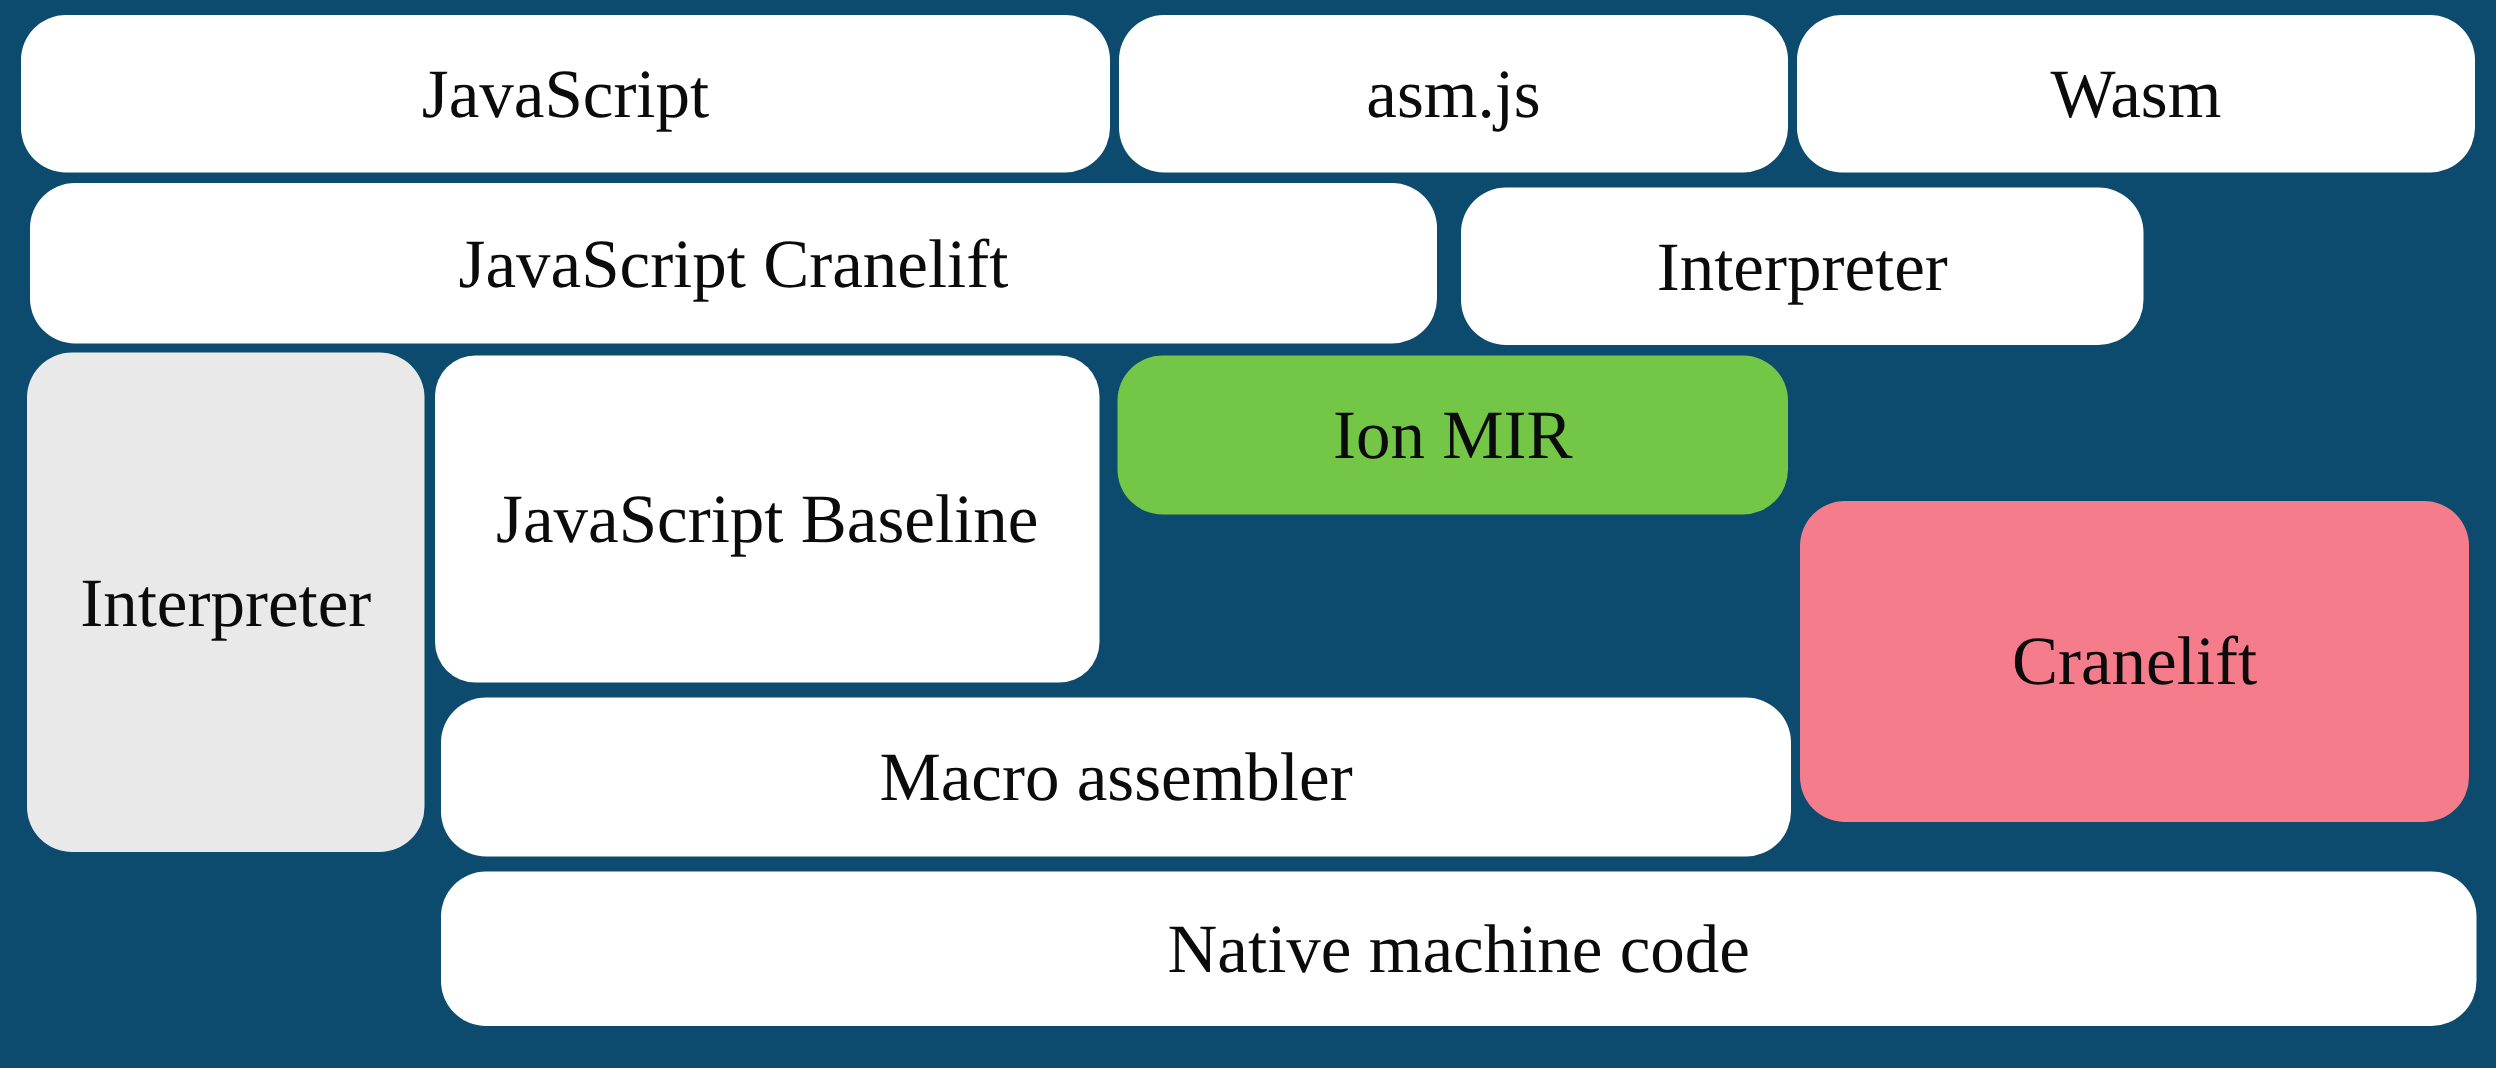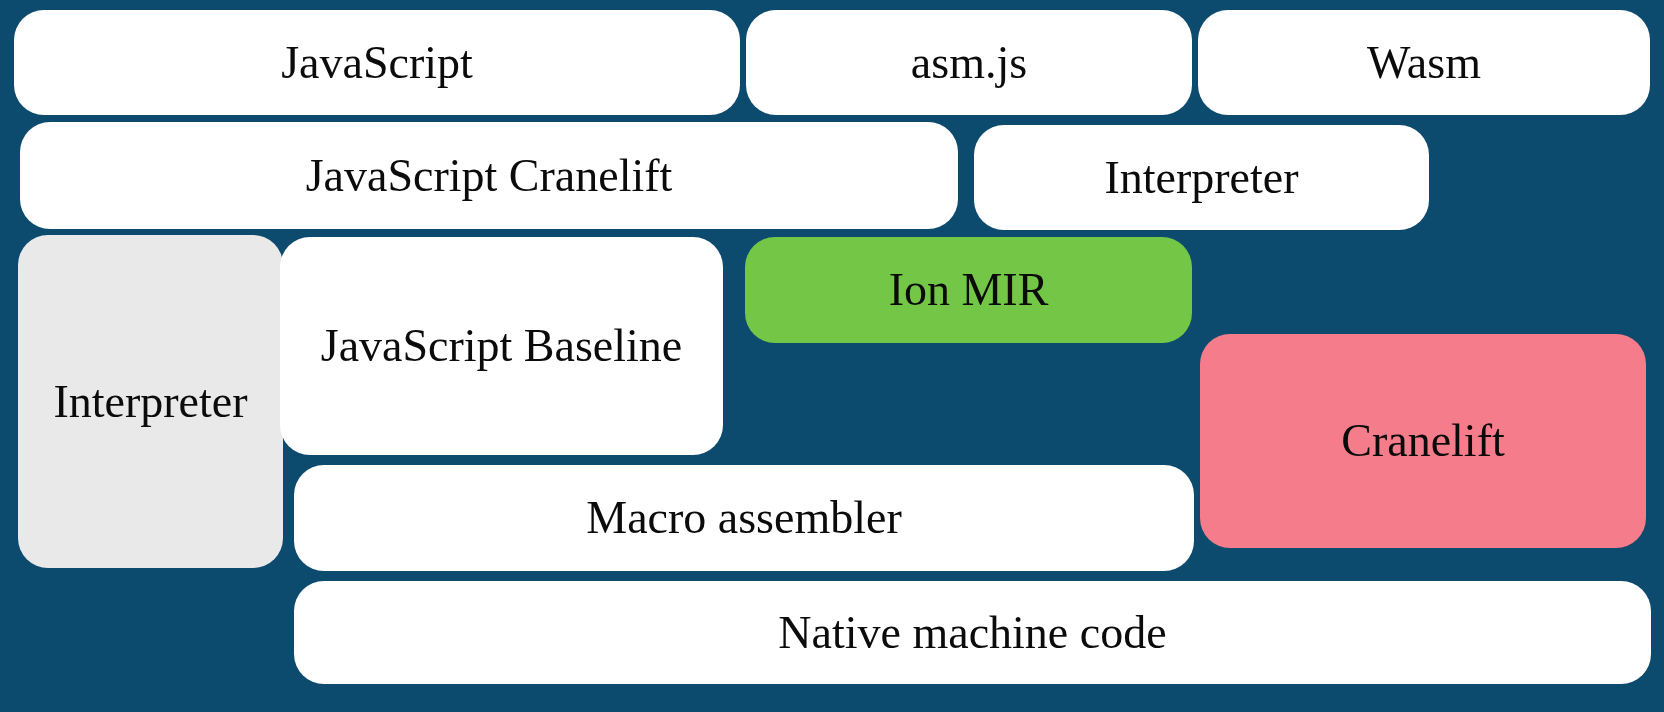--- a/index.html
+++ b/index.html
@@ -28,21 +28,21 @@
   #blk-javascript   {left:14px;   top:10px;  width:726px;  height:105px;}
   #blk-asmjs        {left:746px;  top:10px;  width:446px;  height:105px;}
   #blk-wasm         {left:1198px; top:10px;  width:452px;  height:105px;}
 
   
   #blk-bytecode     {left:20px;   top:122px; width:938px;  height:107px;}
   #blk-baldrmonkey  {left:974px;  top:125px; width:455px;  height:105px;}
 
   
   #blk-interpreter  {left:18px;   top:235px; width:265px;  height:333px;}
-  #blk-baseline     {left:280px;  top:237px; width:443px;  height:218px; padding:0 8px; box-sizing:border-box;}
+  #blk-baseline     {left:290px;  top:237px; width:443px;  height:218px; padding:0 8px; box-sizing:border-box;border-radius:27px;}
   #blk-ion-mir      {left:745px;  top:237px; width:447px;  height:106px;}
   #blk-ion-lir      {left:745px;  top:350px; width:425px;  height:105px;}
   #blk-cranelift    {left:1200px; top:334px; width:446px;  height:214px;}
 
   
   #blk-macroasm     {left:294px;  top:465px; width:900px;  height:106px;}
   #blk-native       {left:294px;  top:581px; width:1357px; height:103px;}
 </style>
 </head>
 <body>

